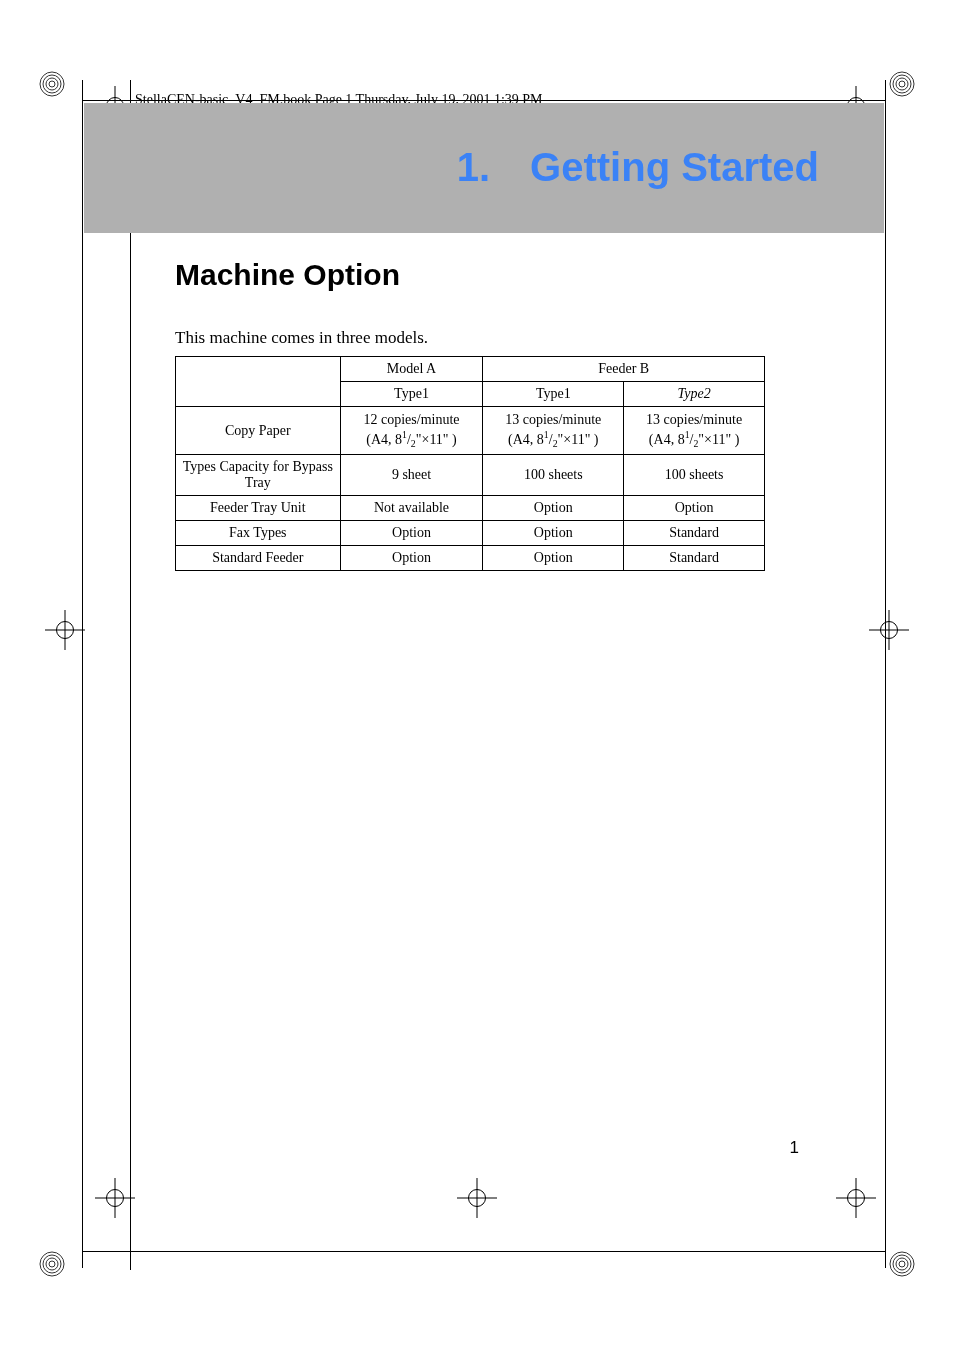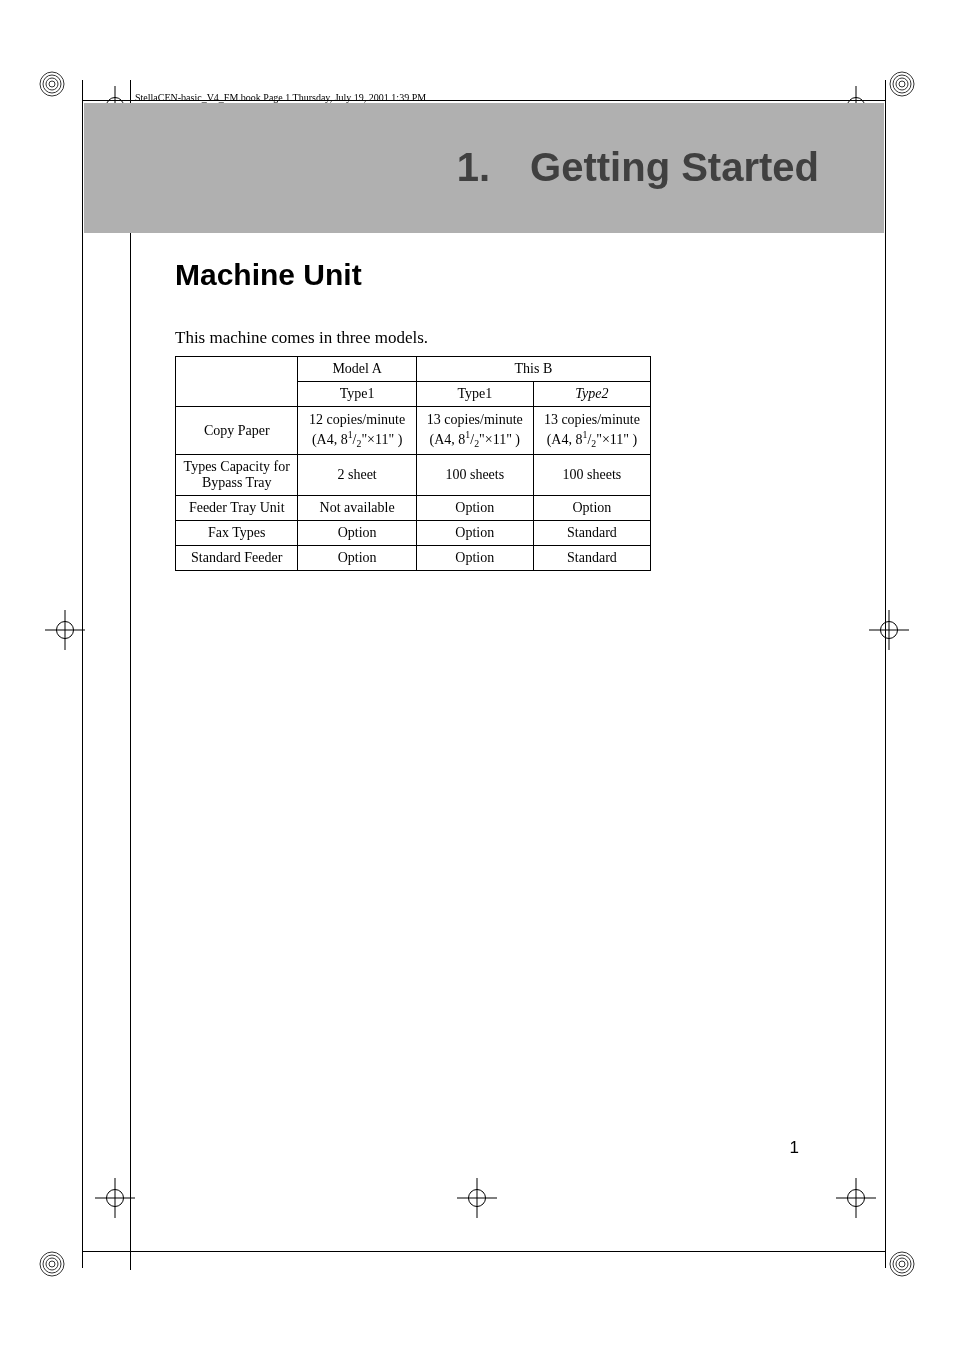--- a/index.html
+++ b/index.html
@@ -65,41 +65,41 @@
     .vline-l1 { position: absolute; top: 80px; bottom: 80px; left: 82px; width: 1px; background: #000; }
     .vline-l2 { position: absolute; top: 80px; bottom: 78px; left: 130px; width: 1px; background: #000; }
     .vline-r1 { position: absolute; top: 80px; bottom: 80px; right: 68px; width: 1px; background: #000; }
     .hline-top { position: absolute; top: 100px; left: 82px; right: 68px; height: 1px; background: #000; }
     .hline-bot { position: absolute; bottom: 96px; left: 82px; right: 68px; height: 1px; background: #000; }
     
     .header-text {
       position: absolute;
       top: 92px;
       left: 135px;
-      font-size: 10px;
+      font-size: 14px;
       color: #000;
       font-family: 'Times New Roman', serif;
     }
     
     .gray-band {
       position: absolute;
       top: 103px;
       left: 84px;
       right: 70px;
       height: 130px;
       background: #b0b0b0;
     }
     .chapter-title {
       position: absolute;
       top: 145px;
       right: 135px;
       font-family: Arial, Helvetica, sans-serif;
       font-size: 40px;
       font-weight: 600;
-      color: #404040;
+      color: #3b82f6;
     }
     .section-title {
       position: absolute;
       top: 258px;
       left: 175px;
       font-family: Arial, Helvetica, sans-serif;
       font-size: 30px;
       font-weight: 700;
       color: #000;
     }
@@ -109,21 +109,21 @@
       left: 175px;
       font-size: 17px;
       color: #000;
       text-align: center;
     }
     
     .table-wrap {
       position: absolute;
       top: 356px;
       left: 175px;
-      width: 476px;
+      width: 590px;
     }
     table {
       border-collapse: collapse;
       width: 100%;
       font-size: 14px;
     }
     td, th {
       border: 1px solid #000;
       padding: 4px 6px;
       text-align: center;
@@ -207,45 +207,45 @@
   </div>
 <div class="cross-mark cross-bc">
     <div class="ring"></div>
   </div>
 
 <div class="header-text">StellaCEN-basic_V4_FM.book  Page 1  Thursday, July 19, 2001  1:39 PM</div>
 
 <div class="gray-band"></div>
 <div class="chapter-title">1. Getting Started</div>
 
-<div class="section-title">Machine Unit</div>
+<div class="section-title">Machine Option</div>
 <div class="intro-text">This machine comes in three models.</div>
 
 <div class="table-wrap">
   <table>
     <tbody>
         <tr>
       <td class="row-label" rowspan="2"></td>
       <td class="col-a">Model A</td>
-      <td colspan="2">This B</td>
+      <td colspan="2">Feeder B</td>
     </tr>
     <tr>
       <td>Type1</td>
       <td class="col-b1">Type1</td>
       <td class="col-b2">Type2</td>
     </tr>
     <tr class="twolines">
       <td>Copy Paper</td>
       <td class="copyspeed-cell">12 copies/minute<br>(A4, 8<sup style="font-size:0.7em">1</sup>/<sub style="font-size:0.7em">2</sub>"×11" )</td>
       <td class="copyspeed-cell">13 copies/minute<br>(A4, 8<sup style="font-size:0.7em">1</sup>/<sub style="font-size:0.7em">2</sub>"×11" )</td>
       <td class="copyspeed-cell">13 copies/minute<br>(A4, 8<sup style="font-size:0.7em">1</sup>/<sub style="font-size:0.7em">2</sub>"×11" )</td>
     </tr>
     <tr class="twolines">
       <td>Types Capacity for Bypass Tray</td>
-      <td>2 sheet</td>
+      <td>9 sheet</td>
       <td>100 sheets</td>
       <td>100 sheets</td>
     </tr>
     <tr>
       <td>Feeder Tray Unit</td>
       <td>Not available</td>
       <td>Option</td>
       <td>Option</td>
     </tr>
     <tr>

